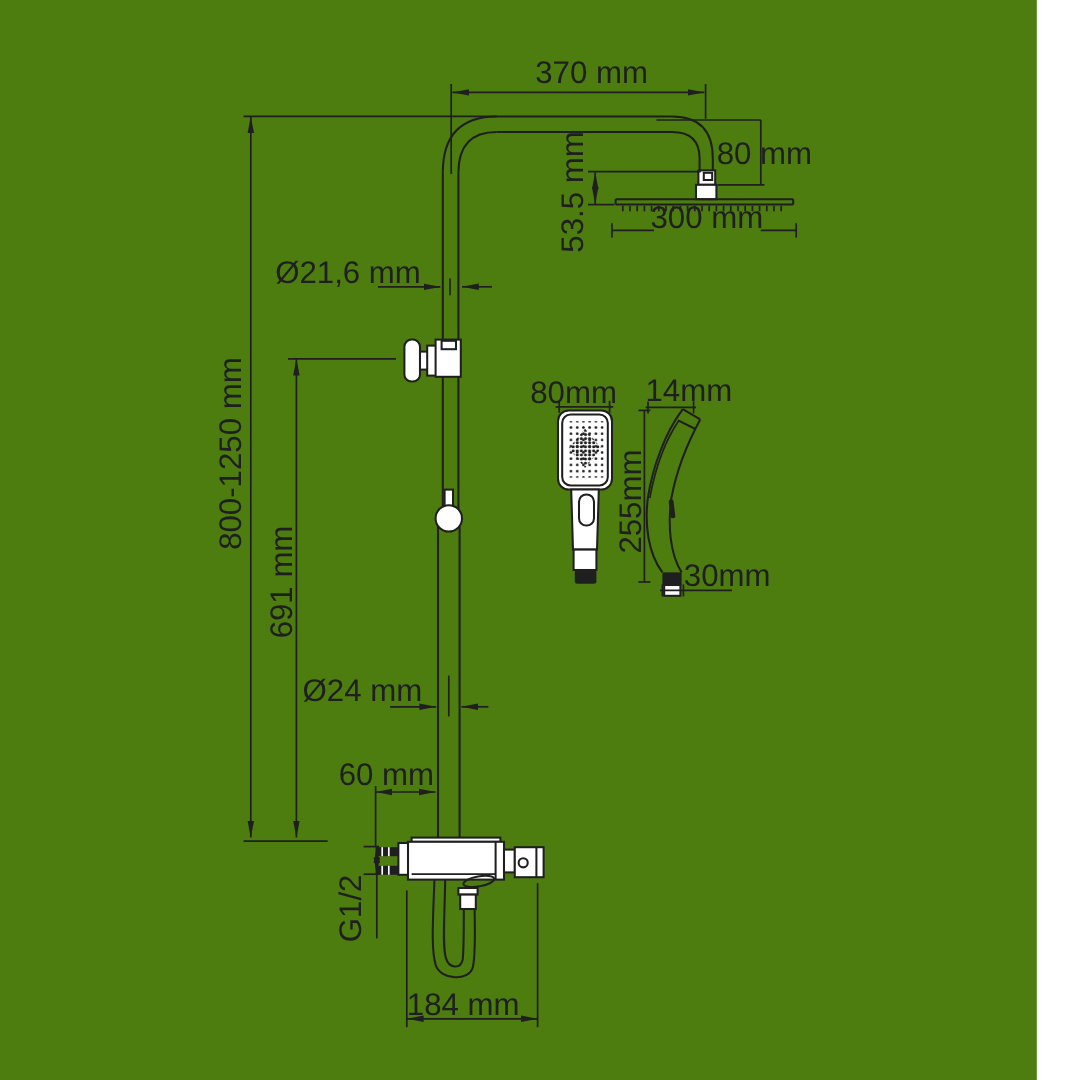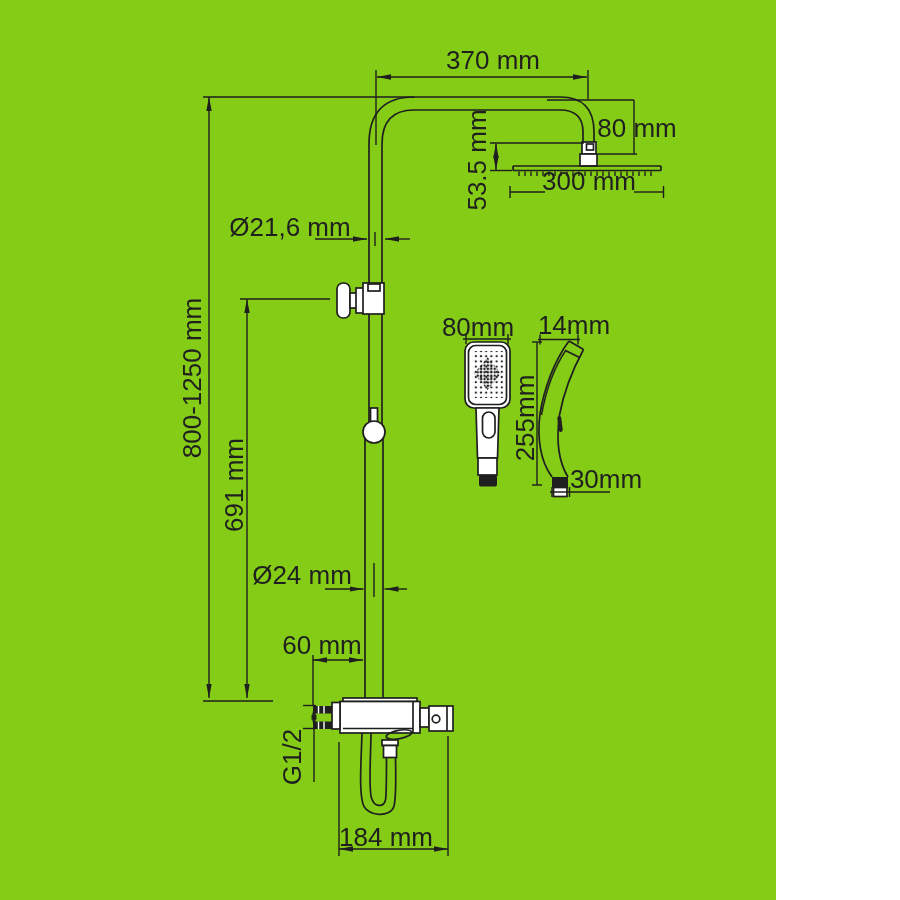--- a/index.html
+++ b/index.html
@@ -1,16 +1,16 @@
 <!DOCTYPE html>
 <html><head>
 <meta charset="utf-8">
 <style>
   html,body{margin:0;padding:0;background:#ffffff;}
-  .stage{position:relative;width:776px;height:900px;background:#84cc16;overflow:hidden;text-align:right;}
+  .stage{position:relative;width:864px;height:900px;background:#4d7c0f;overflow:hidden;text-align:right;}
   svg{position:absolute;left:0;top:0;}
   text{font-family:"Liberation Sans", sans-serif;font-size:26px;fill:#1f1f1f;}
   .outline{stroke:#1f1f1f;stroke-width:1.7;fill:none;}
   .fillw{stroke:#1f1f1f;stroke-width:1.7;fill:#ffffff;}
   .dark{fill:#1f1f1f;stroke:none;}
   .dim{stroke:#1f1f1f;stroke-width:1.4;fill:none;}
 </style>
 </head>
 <body>
 

